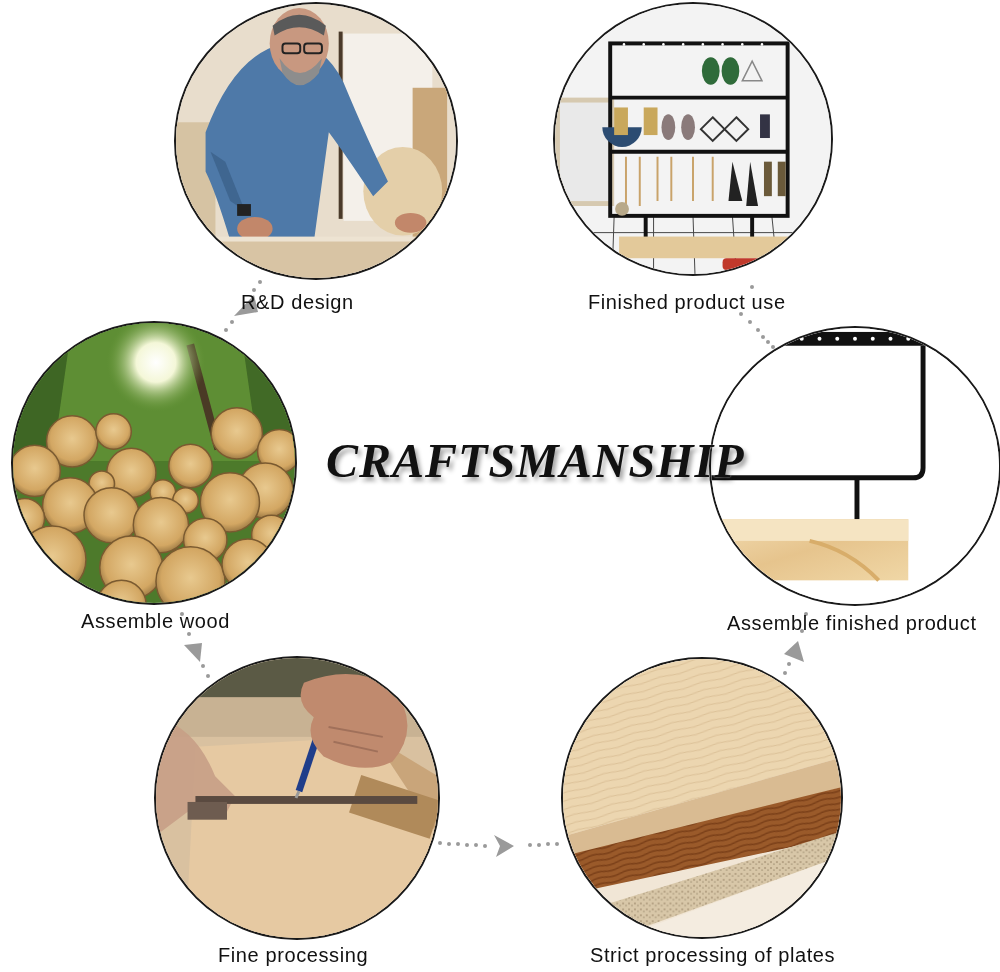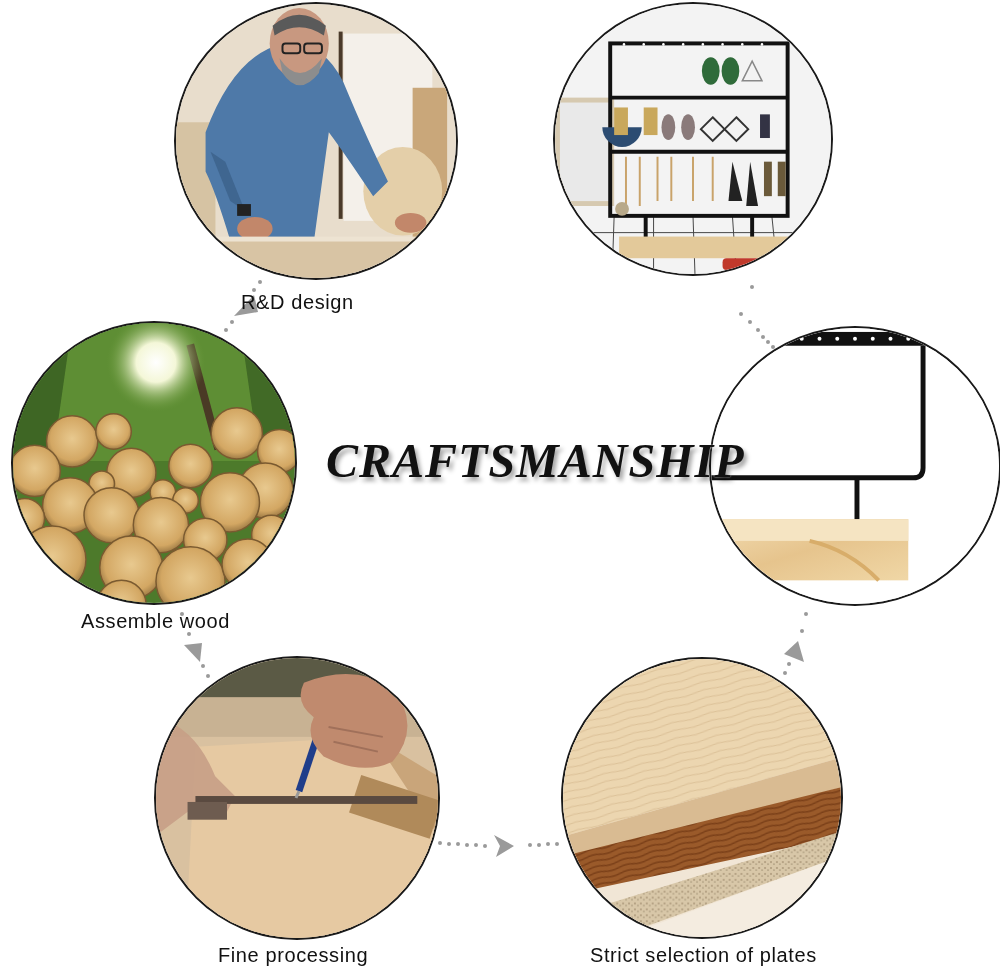--- a/index.html
+++ b/index.html
@@ -176,20 +176,21 @@
       <polygon points="180,160 190,200 176,200" fill="#222"></polygon>
       <polygon points="198,160 206,205 194,205" fill="#222"></polygon>
       <rect x="212" y="160" width="8" height="35" fill="#6b5a3a"></rect>
       <rect x="226" y="160" width="8" height="35" fill="#6b5a3a"></rect>
       <circle cx="68" cy="208" r="7" fill="#b8a98a"></circle>
 
       <rect x="65" y="236" width="175" height="22" fill="#e3c99a"></rect>
       <rect x="170" y="258" width="50" height="12" rx="4" fill="#c0392b"></rect>
     </svg>
   </div>
+  <div class="label" style="left:580px; top:291px;">Finished product use</div>
 
   <div class="circle" style="left:3px; top:321px; width:286px; height:284px;">
     <svg viewBox="0 0 286 284" preserveAspectRatio="none">
       <defs>
         <radialGradient id="sun" cx="0.5" cy="0.5" r="0.5">
           <stop offset="0" stop-color="#ffffff"></stop>
           <stop offset="0.4" stop-color="#f4f7d8"></stop>
           <stop offset="1" stop-color="#6c9a3a" stop-opacity="0"></stop>
         </radialGradient>
         <radialGradient id="log" cx="0.5" cy="0.45" r="0.6">
@@ -254,20 +255,21 @@
           <stop offset="0" stop-color="#f2dcb2"></stop>
           <stop offset="0.5" stop-color="#e6c48d"></stop>
           <stop offset="1" stop-color="#f0d7a6"></stop>
         </linearGradient>
       </defs>
       <rect x="0" y="194" width="200" height="62" fill="url(#pine)"></rect>
       <rect x="0" y="194" width="200" height="22" fill="#f5e4c2"></rect>
       <path d="M100 216 Q140 225 170 256" stroke="#d8ad6a" stroke-width="4" fill="none"></path>
     </svg>
   </div>
+  <div class="label" style="left:719px; top:612px;">Assemble finished product</div>
 
   <div class="circle" style="left:146px; top:656px; width:286px; height:284px;">
     <svg viewBox="0 0 286 284" preserveAspectRatio="none">
       <rect width="286" height="284" fill="#d9c1a0"></rect>
       <rect x="0" y="0" width="286" height="40" fill="#5b5a45"></rect>
       <rect x="0" y="40" width="286" height="40" fill="#c8b293"></rect>
 
       <path d="M40 90 L220 80 L286 180 L286 284 L30 284 Z" fill="#e6c9a2"></path>
       <path d="M220 80 L286 120 L286 180 Z" fill="#c9a57a"></path>
       <rect x="200" y="130" width="86" height="40" fill="#b08a5a" transform="rotate(18 240 150)"></rect>
@@ -305,16 +307,16 @@
           <circle cx="4" cy="4" r="0.6" fill="#6a5a40"></circle>
         </pattern>
       </defs>
       <polygon points="0,0 282,0 282,100 0,180" fill="url(#grain)"></polygon>
       <polygon points="0,180 282,100 282,130 0,210" fill="#d9bb92"></polygon>
       <polygon points="0,200 282,130 282,180 0,240" fill="url(#grain2)"></polygon>
       <polygon points="40,250 282,175 282,200 60,280" fill="url(#particle)"></polygon>
       <polygon points="60,282 282,200 282,282" fill="#f4ece0"></polygon>
     </svg>
   </div>
-  <div class="label" style="left:582px; top:944px;">Strict selection of plates</div>
+  <div class="label" style="left:582px; top:944px;">Strict processing of plates</div>
 
   <div class="title">CRAFTSMANSHIP</div>
 </div>
 
 </body></html>

